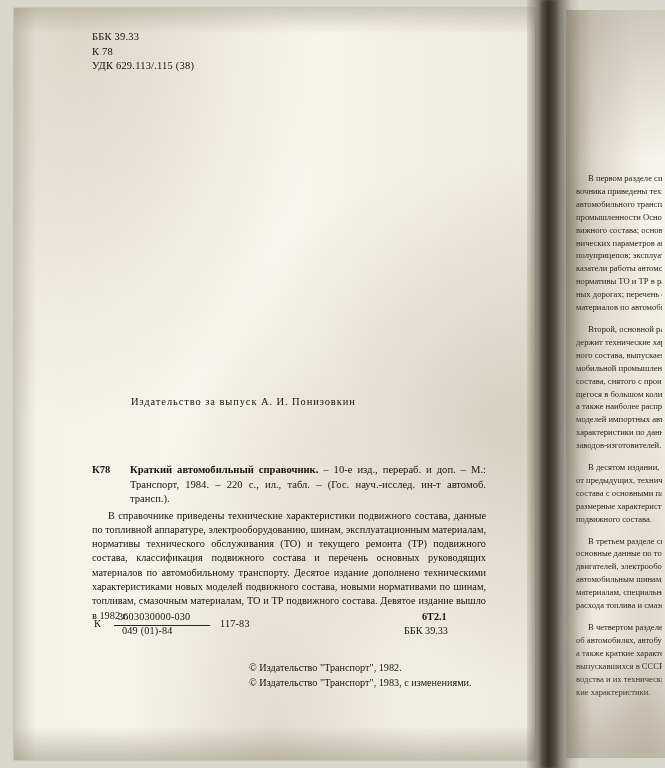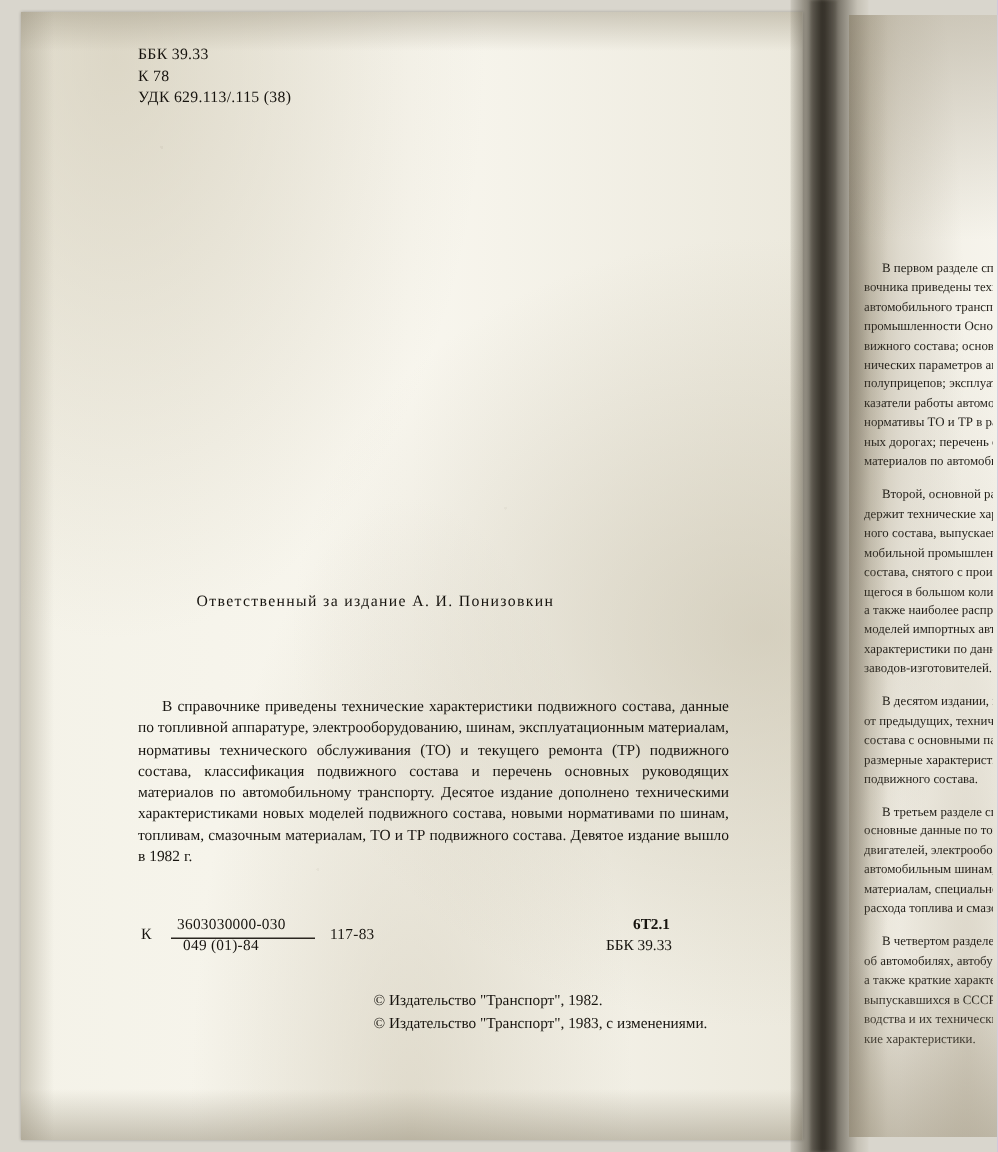--- a/index.html
+++ b/index.html
@@ -10,21 +10,21 @@
   body {
     width: 665px;
     height: 768px;
     overflow: hidden;
     font-family: "Liberation Serif", serif;
   }
   .scan {
     position: relative;
     width: 665px;
     height: 768px;
-    background: #4c1d95;
+    background: #5eead4;
     overflow: hidden;
   }
   
   .scan-bg {
     position: absolute;
     inset: 0;
     background: #d9d6cd;
   }
   
   .page-left {
@@ -248,24 +248,28 @@
     <div class="page-left-edge-top"></div>
     <div class="page-left-edge-bottom"></div>
     <div class="page-left-edge-left"></div>
     <div class="speckle"></div>
 
     <div class="codes">ББК 39.33
 К 78
 УДК 629.113/.115 (38)</div>
 
     <div class="credits">
-      <div>Ответственный за издание А. И. Понизовкин</div>
+      <div>Издательство за выпуск А. И. Понизовкин</div>
     </div>
 
     <div class="entry">
+      <span class="entry-head">
+        <span class="entry-sig">К78</span>
+        <span class="entry-title">Краткий автомобильный справочник.</span><span> – 10-е изд., перераб. и доп. – М.: Транспорт, 1984. – 220 с., ил., табл. – (Гос. науч.-исслед. ин-т автомоб. трансп.).</span>
+      </span>
       <span class="entry-para">В справочнике приведены технические характеристики подвижного состава, данные по топливной аппаратуре, электрооборудованию, шинам, эксплуатационным материалам, нормативы технического обслуживания (ТО) и текущего ремонта (ТР) подвижного состава, классификация подвижного состава и перечень основных руководящих материалов по автомобильному транспорту. Десятое издание дополнено техническими характеристиками новых моделей подвижного состава, новыми нормативами по шинам, топливам, смазочным материалам, ТО и ТР подвижного состава. Девятое издание вышло в 1982 г.</span>
     </div>
 
     <div class="fraction">
       <div class="frac-row">
         <span class="frac-k">К</span>
         <span class="frac-num">3603030000-030</span>
         <span class="frac-line"></span>
         <span class="frac-den">049 (01)-84</span>
         <span class="frac-after">117-83</span>

